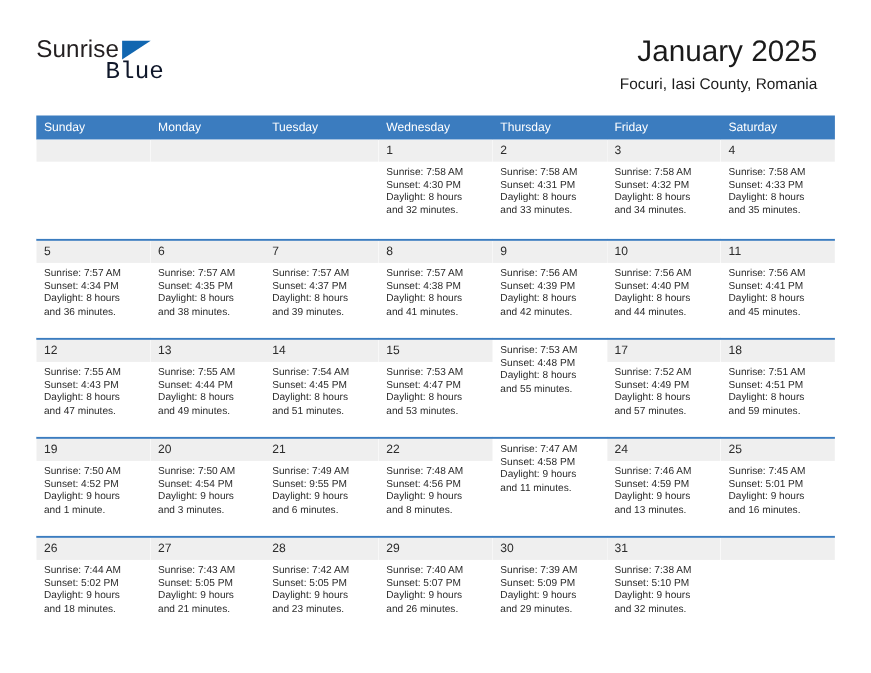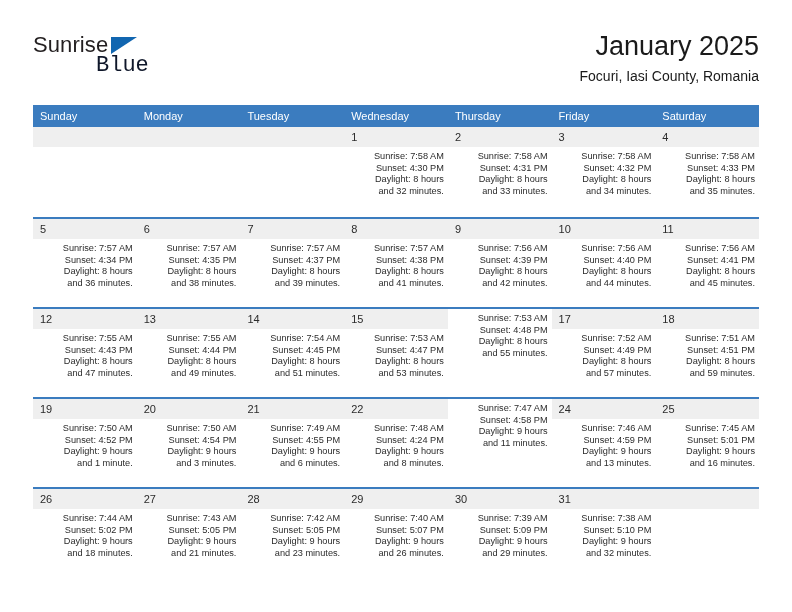--- a/index.html
+++ b/index.html
@@ -59,21 +59,21 @@
     position: absolute;
     left: 63px;
     top: 21px;
     font-size: 22px;
     color: #0f172a;
     font-family: Liberation Mono, monospace;
   }
 
   .title-block {
     position: absolute;
-    right: 0;
+    right: 16px;
     top: 0;
     text-align: right;
   }
   .cal-title {
     font-size: 27px;
     line-height: 32px;
     color: #1a1a1a;
     font-family: "Liberation Sans", sans-serif;
     white-space: nowrap;
   }
@@ -132,21 +132,20 @@
     background: #efefef;
   }
   .daynum {
     font-size: 11px;
     line-height: 20px;
     padding-left: 7px;
     color: #2b2b2b;
   }
   .events {
     padding: 4px 4px 0 7px;
-    text-align: right;
   }
   .evt {
     font-size: 9.2px;
     line-height: 11.6px;
     color: #2b2b2b;
     white-space: nowrap;
   }
 </style>
 </head>
 <body>
@@ -435,32 +434,32 @@
               <div class="evt">Daylight: 9 hours</div>
               <div class="evt">and 3 minutes.</div>
             </div>
           </div>
           <div class="daycell">
             <div class="daynum-band">
               <div class="daynum">21</div>
             </div>
             <div class="events">
               <div class="evt">Sunrise: 7:49 AM</div>
-              <div class="evt">Sunset: 4:55 PM</div>
+              <div class="evt">Sunset: 9:55 PM</div>
               <div class="evt">Daylight: 9 hours</div>
               <div class="evt">and 6 minutes.</div>
             </div>
           </div>
           <div class="daycell">
             <div class="daynum-band">
               <div class="daynum">22</div>
             </div>
             <div class="events">
               <div class="evt">Sunrise: 7:48 AM</div>
-              <div class="evt">Sunset: 4:24 PM</div>
+              <div class="evt">Sunset: 4:56 PM</div>
               <div class="evt">Daylight: 9 hours</div>
               <div class="evt">and 8 minutes.</div>
             </div>
           </div>
           <div class="daycell">
             <div class="events">
               <div class="evt">Sunrise: 7:47 AM</div>
               <div class="evt">Sunset: 4:58 PM</div>
               <div class="evt">Daylight: 9 hours</div>
               <div class="evt">and 11 minutes.</div>

